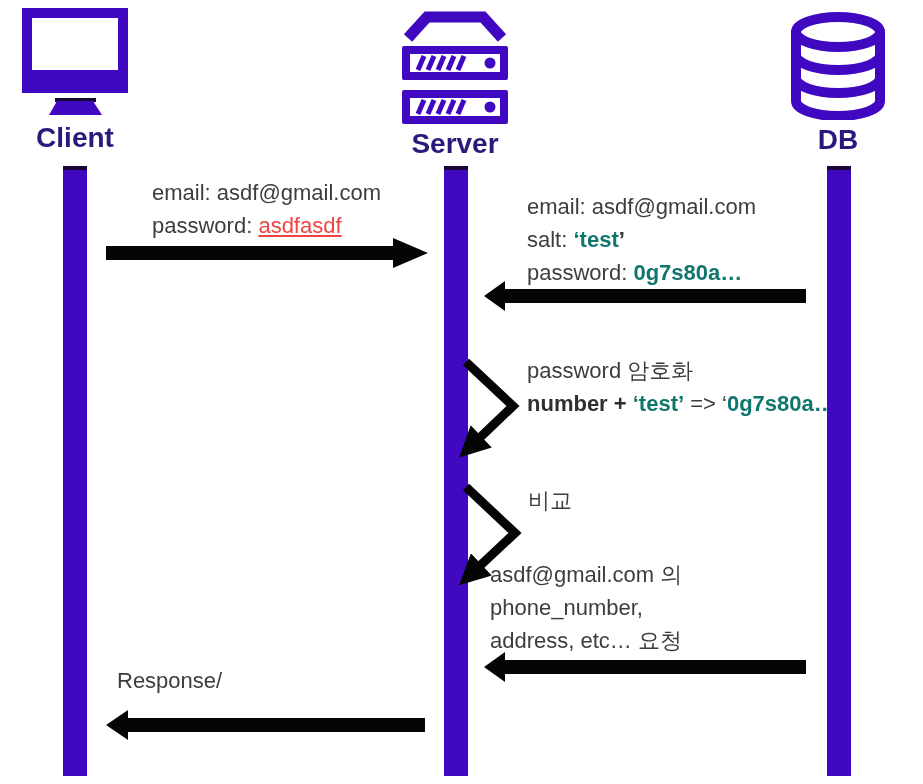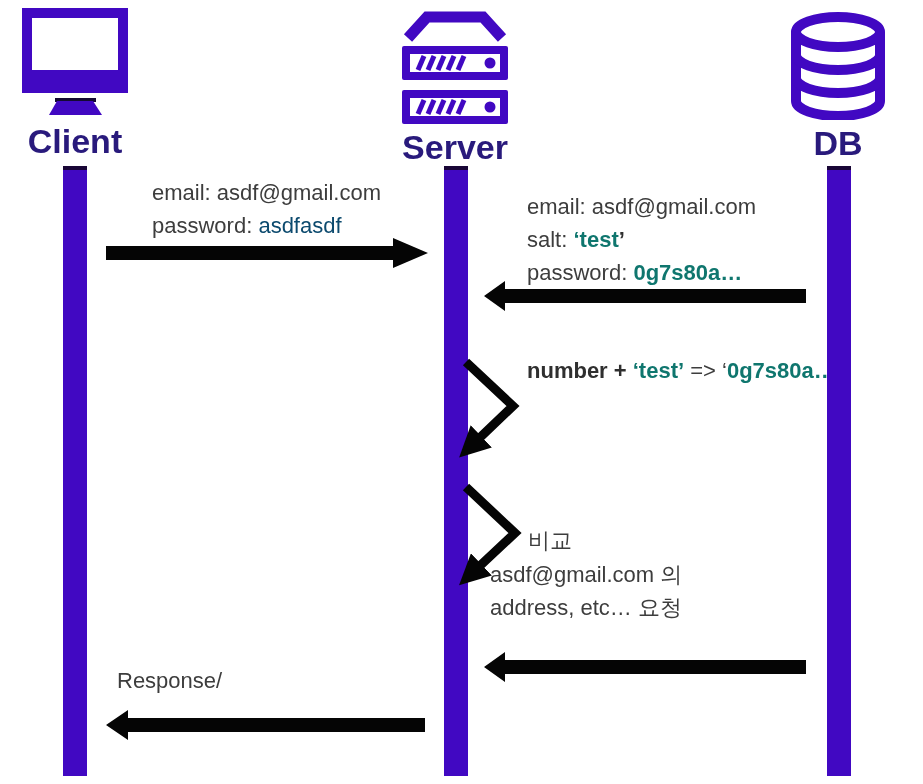--- a/index.html
+++ b/index.html
@@ -4,32 +4,32 @@
 <style>
   html,body{margin:0;padding:0;background:#ffffff;}
   .stage{
     position:relative;width:923px;height:784px;background:#ffffff;overflow:hidden;
     font-family:"Liberation Sans","DejaVu Sans",sans-serif;
   }
   
   .actor{position:absolute;top:8px;width:130px;text-align:center;}
   .actor .icon{display:block;margin:0 auto;}
   .actor .alabel{
-    margin-top:4px;font-size:34px;font-weight:700;color:#291a7c;letter-spacing:0px;
+    margin-top:4px;font-size:28px;font-weight:700;color:#291a7c;letter-spacing:0px;
   }
   
   .lifeline{
     position:absolute;top:166px;width:24px;height:610px;background:#4108c2;
     border-top:4px solid #190636;box-sizing:border-box;z-index:2;
   }
   
   .arrows{position:absolute;left:0;top:0;z-index:3;pointer-events:none;}
   
   .msg{position:absolute;font-size:22px;line-height:33px;color:#3d3d3d;white-space:nowrap;z-index:1;}
-  .vp{color:#0c4a6e;}                      
+  .vp{color:#ef4444;text-decoration:underline;}                      
   .vpb{color:#0f766e;font-weight:700;}     
   .dkb{color:#2f2f2f;font-weight:700;}     
   .ctr{}
 </style>
 </head>
 <body>
 
 <div class="stage">
 
   <div class="actor" style="left:10px;">
@@ -95,29 +95,31 @@
     <div><span>password: </span><span class="vp">asdfasdf</span></div>
   </div>
 
   <div class="msg" style="left:527px;top:190px;">
     <div>email: asdf@gmail.com</div>
     <div><span>salt: </span><span class="vpb">‘test</span><span class="dkb">’</span></div>
     <div><span>password: </span><span class="vpb">0g7s80a…</span></div>
   </div>
 
   <div class="msg" style="left:527px;top:354px;">
+    <div>password 암호화</div>
     <div><span class="dkb">number + </span><span class="vpb">‘test’</span><span> =&gt; </span><span>‘</span><span class="vpb">0g7s80a…</span><span>’</span></div>
   </div>
 
-  <div class="msg" style="left:528px;top:524px;">
+  <div class="msg" style="left:528px;top:484px;">
     <div>비교</div>
   </div>
 
   <div class="msg ctr" style="left:490px;top:558px;width:310px;">
     <div>asdf@gmail.com 의</div>
+    <div>phone_number,</div>
     <div>address, etc… 요청</div>
   </div>
 
   <div class="msg ctr" style="left:117px;top:650px;width:320px;margin-top:14px;">
     <div>Response/</div>
   </div>
 
   <svg class="arrows" width="923" height="784" viewBox="0 0 923 784">
     <defs>
       <marker id="ah" viewBox="0 0 10 10" refX="6" refY="5" markerWidth="3.4" markerHeight="3.4" orient="auto">

